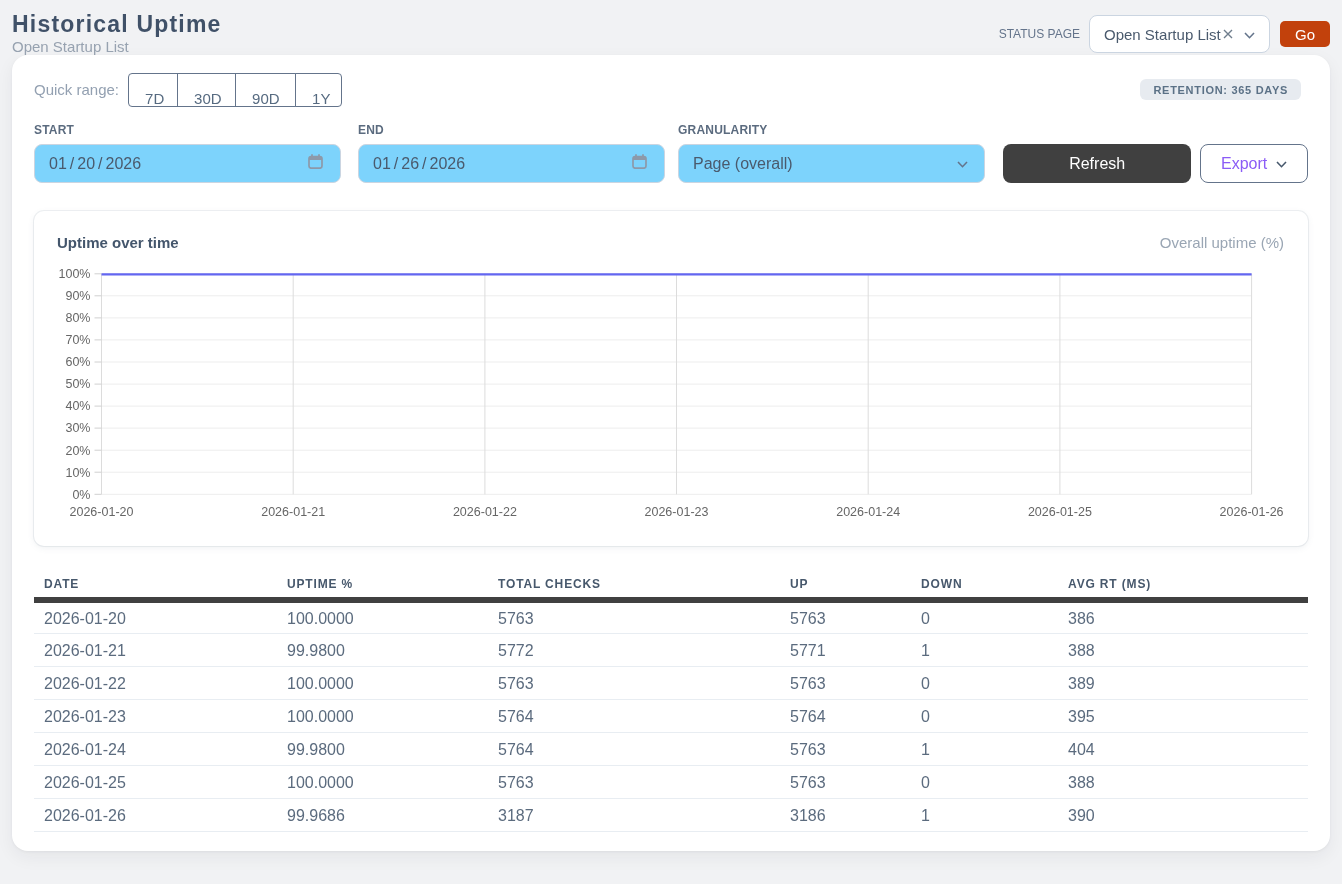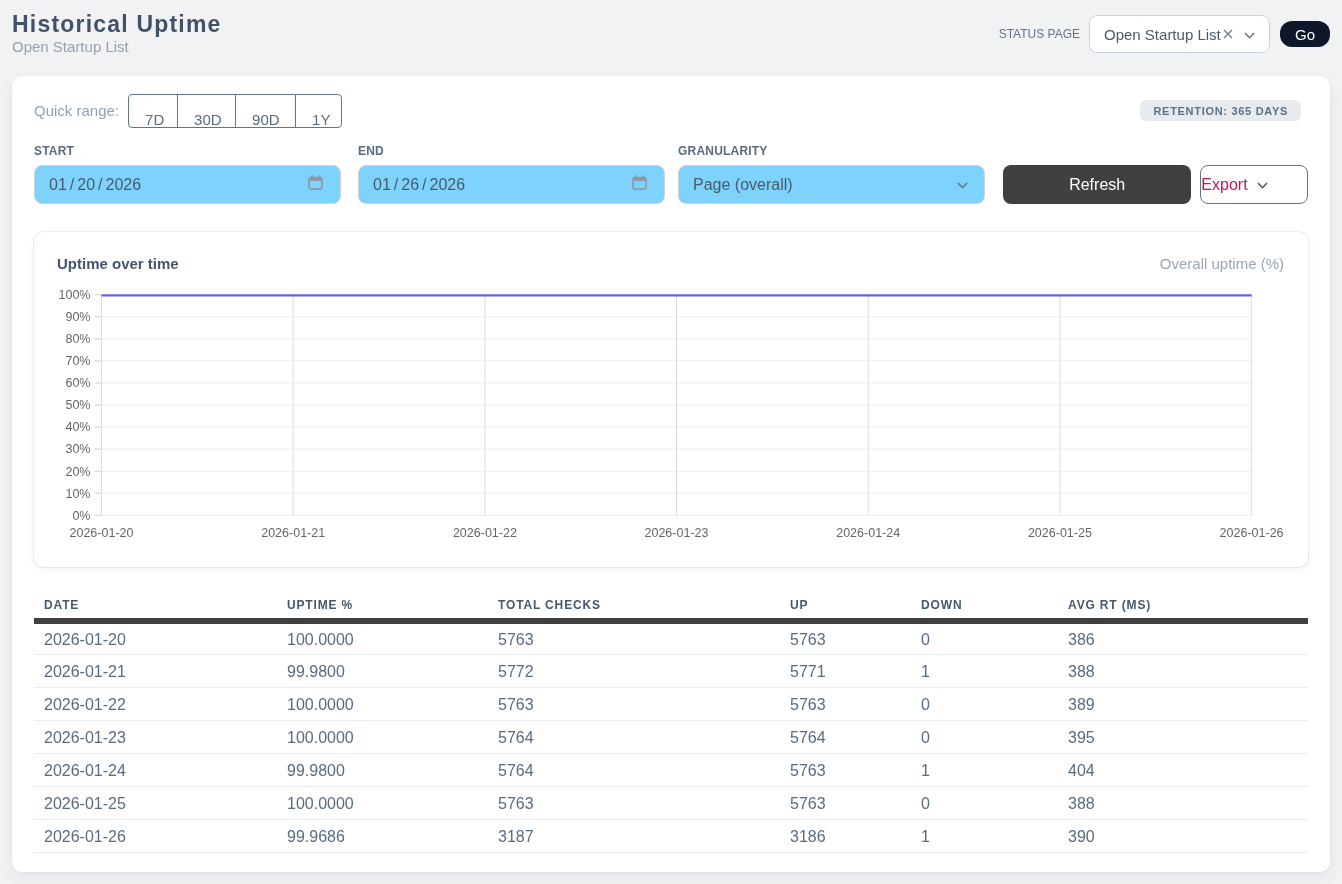--- a/index.html
+++ b/index.html
@@ -19,27 +19,26 @@
   border: 1px solid #cbd5e1; border-radius: 8px;
   font-size: 15px; color: #4a5a6d;
   display: flex; align-items: center; padding-left: 14px;
   position: relative;
 }
 .sp-select .x { margin-left: 2px; display:inline-block; width:10px; height:10px; }
 .chev { display: inline-block; width: 11px; height: 7px; }
 .sp-select .chev { position: absolute; right: 14px; top: 16px; }
 .go-btn {
   margin-left: 10px; width: 50px; height: 26px;
-  background: #0f172a; color: #fff; font-size: 15px;
-  border: none; border-radius: 12px; display: flex; align-items: center; justify-content: center;
+  background: #c2410c; color: #fff; font-size: 15px;
+  border: none; border-radius: 5px; display: flex; align-items: center; justify-content: center;
   font-family: inherit;
 }
 .card {
-  margin-top: 21px;
-  background: #fff; border-radius: 10px;
+  background: #fff; border-radius: 16px;
   box-shadow: 0 6px 18px rgba(30,41,59,0.06), 0 1px 3px rgba(30,41,59,0.05);
   padding: 22px;
   height: 796px;
 }
 
 .quick-row { display: flex; justify-content: space-between; align-items: center; height: 25px; }
 .quick-left { display: flex; align-items: center; }
 .quick-label { font-size: 15px; color: #93a0b1; margin-right: 9px; }
 .seg { display: flex; }
 .seg button {
@@ -71,23 +70,23 @@
 select.inp { appearance: none; -webkit-appearance: none; }
 .sel-wrap { position: relative; }
 .sel-wrap .chev { position: absolute; right: 17px; top: 17px; }
 .refresh-btn {
   width: 189px; height: 39px; margin-left: 18px;
   background: #404040; color: #fff; font-size: 16px;
   border: none; border-radius: 8px; font-family: inherit;
 }
 .export-btn {
   width: 108px; height: 39px; margin-left: 9px;
-  background: #fff; color: #be185d; font-size: 16px;
+  background: #fff; color: #8b5cf6; font-size: 16px;
   border: 1px solid #64748b; border-radius: 8px; font-family: inherit;
-  display: flex; align-items: center; 
+  display: flex; align-items: center; justify-content: center;
 }
 .export-btn .chev { margin-left: 9px; margin-top: 2px; }
 
 .chart-card {
   margin-top: 28px; height: 335px; border-radius: 10px; background: #fff;
   box-shadow: 0 0 0 1px rgba(100,116,139,0.10), 0 2px 6px rgba(100,116,139,0.10);
   position: relative;
 }
 .chart-head { display: flex; justify-content: space-between; padding: 23px 24px 0 23px; }
 .chart-title { font-size: 15px; font-weight: 700; color: #44566c; }

